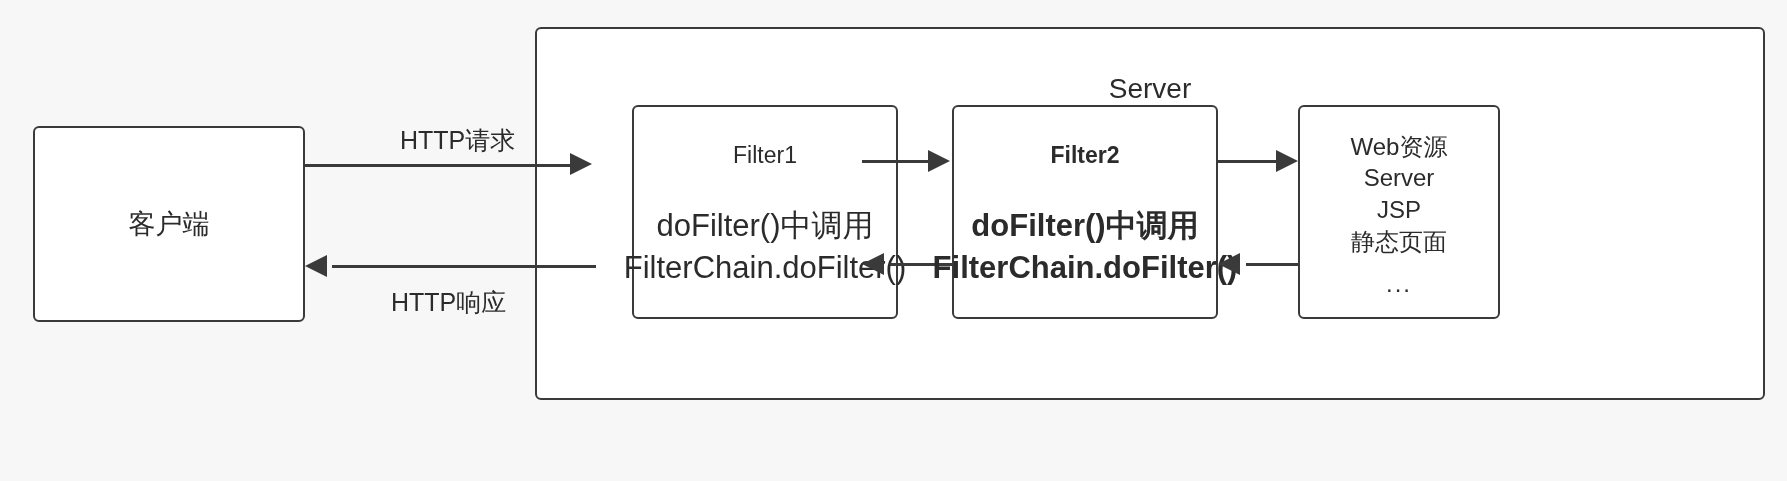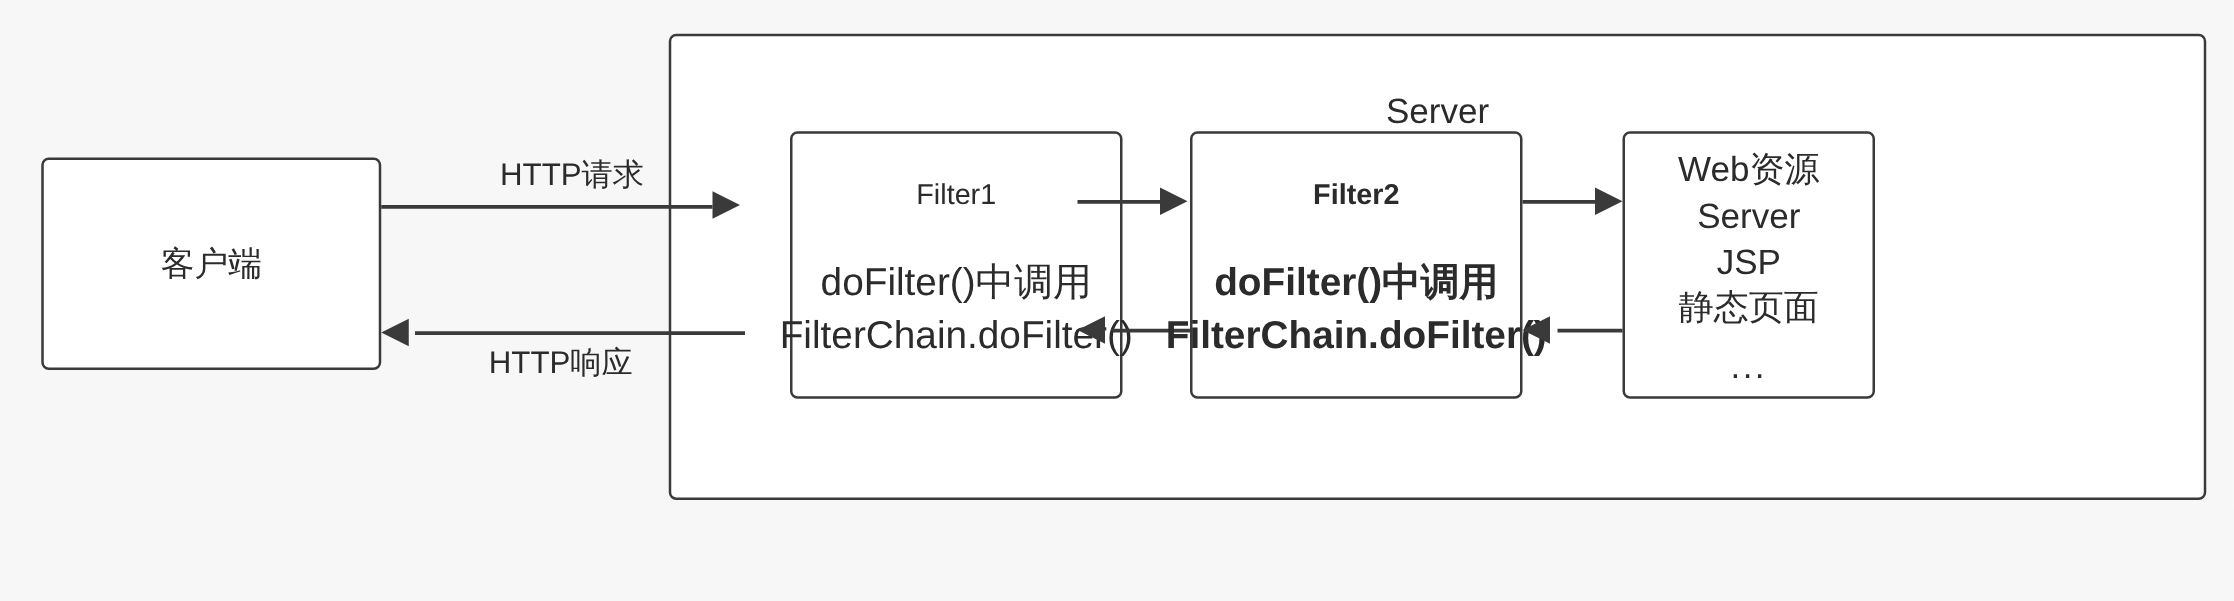--- a/index.html
+++ b/index.html
@@ -56,21 +56,21 @@
     align-items: center;
     justify-content: center;
     text-align: center;
     color: #2b2b2b;
   }
 
   .client-box {
     left: 33px;
     top: 126px;
     width: 272px;
-    height: 170px;
+    height: 196px;
     font-size: 27px;
   }
 
   .filter-box {
     top: 105px;
     width: 266px;
     height: 214px;
     padding-top: 8px;
   }
   .filter1-box { left: 632px; }
@@ -84,21 +84,21 @@
   .filter-detail {
     font-size: 31px;
     line-height: 1.35;
   }
 
   .web-box {
     left: 1298px;
     top: 105px;
     width: 202px;
     height: 214px;
-    font-size: 28px;
+    font-size: 24px;
     line-height: 1.32;
     padding-top: 6px;
   }
   .web-line { display: block; }
   .web-line.ellipsis {
     margin-top: 10px;
     letter-spacing: 2px;
   }
 
   
@@ -143,21 +143,21 @@
   <div class="node client-box">
     <span>客户端</span>
   </div>
 
   <div class="hline" style="left:305px; top:164px; width:265px;"></div>
   <div class="arrow-head arrow-right" style="left:570px; top:153px;"></div>
   <div class="edge-label" style="left:400px; top:128px;">HTTP请求</div>
 
   <div class="hline" style="left:332px; top:265px; width:264px;"></div>
   <div class="arrow-head arrow-left" style="left:305px; top:255px;"></div>
-  <div class="edge-label" style="left:391px; top:278px;">HTTP响应</div>
+  <div class="edge-label" style="left:391px; top:290px;">HTTP响应</div>
 
   <div class="node filter-box filter1-box">
     <span class="filter-title">Filter1</span>
     <span class="filter-detail">doFilter()中调用</span>
     <span class="filter-detail">FilterChain.doFilter()</span>
   </div>
 
   <div class="hline" style="left:862px; top:160px; width:66px;"></div>
   <div class="arrow-head arrow-right" style="left:928px; top:150px;"></div>
 

